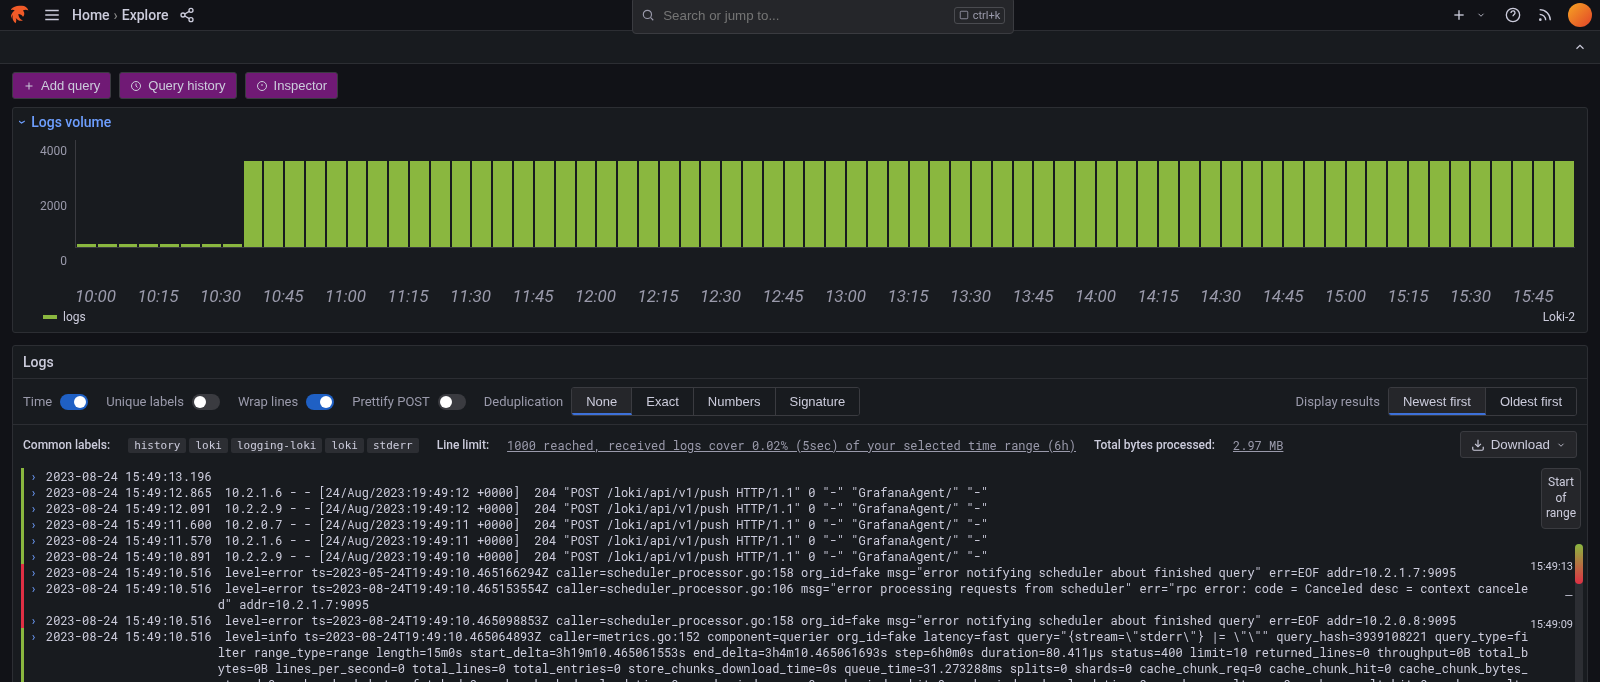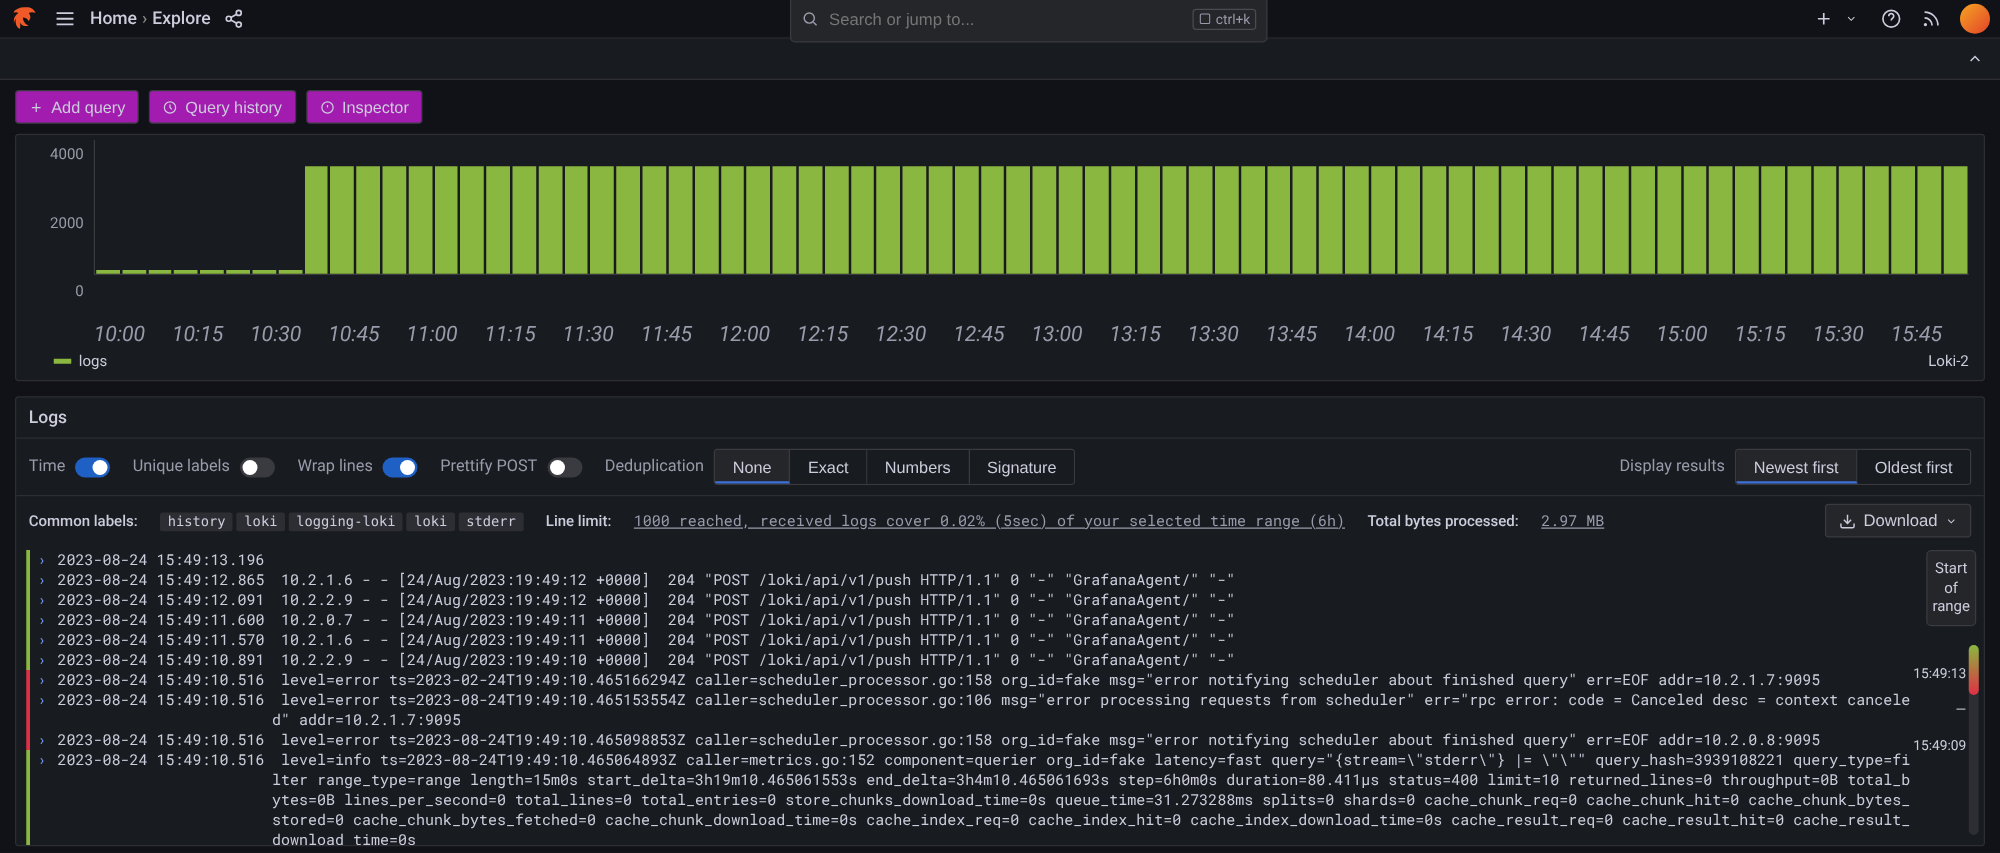--- a/index.html
+++ b/index.html
@@ -46,21 +46,21 @@
   }
   .spacer { flex: 1; }
   .collapse-ic { width: 24px; height: 24px; display:flex; align-items:center; justify-content:center; cursor:pointer; }
 
   
   .query-toolbar {
     padding: 8px 12px; display: flex; gap: 8px; background: #111217;
   }
   .tb-btn {
     display: flex; align-items: center; gap: 6px;
-    background: #a21caf; border: 1px solid #3a3b40; border-radius: 3px;
+    background: #701a75; border: 1px solid #3a3b40; border-radius: 3px;
     padding: 5px 10px; color: #ccccdc; cursor: pointer; font-size: 13px;
   }
 
   
   .content { padding: 0 12px; display: flex; flex-direction: column; gap: 12px; }
   .panel {
     background: #181b1f; border: 1px solid #2c2e33; border-radius: 3px;
     display: flex; flex-direction: column;
   }
 
@@ -280,20 +280,24 @@
         <line x1="12" y1="8" x2="12" y2="12"></line>
         <line x1="12" y1="16" x2="12" y2="16.01"></line>
       </svg>
     <span>Inspector</span>
   </button>
 </div>
 
 <div class="content">
 
   <div class="panel">
+    <div class="panel-header">
+      <span class="chev">›</span>
+      <span>Logs volume</span>
+    </div>
     <div class="chart-area">
       <div class="y-axis">
         <span>4000</span>
         <span>2000</span>
         <span>0</span>
       </div>
       <div class="plot" id="plot">
           <div class="bar" style="height: 2.5%;"></div>
           <div class="bar" style="height: 2.5%;"></div>
           <div class="bar" style="height: 2.5%;"></div>
@@ -464,21 +468,21 @@
     </div>
 
     <div class="log-body">
       <div class="log-lines" id="log-lines">
           <div class="log-line wrap"><div class="lvl info"></div><span class="exp">›</span><span class="ts">2023-08-24 15:49:13.196</span></div>
           <div class="log-line wrap"><div class="lvl info"></div><span class="exp">›</span><span class="ts">2023-08-24 15:49:12.865</span><span class="msg"> 10.2.1.6 - - [24/Aug/2023:19:49:12 +0000]  204 "POST /loki/api/v1/push HTTP/1.1" 0 "-" "GrafanaAgent/" "-"</span></div>
           <div class="log-line wrap"><div class="lvl info"></div><span class="exp">›</span><span class="ts">2023-08-24 15:49:12.091</span><span class="msg"> 10.2.2.9 - - [24/Aug/2023:19:49:12 +0000]  204 "POST /loki/api/v1/push HTTP/1.1" 0 "-" "GrafanaAgent/" "-"</span></div>
           <div class="log-line wrap"><div class="lvl info"></div><span class="exp">›</span><span class="ts">2023-08-24 15:49:11.600</span><span class="msg"> 10.2.0.7 - - [24/Aug/2023:19:49:11 +0000]  204 "POST /loki/api/v1/push HTTP/1.1" 0 "-" "GrafanaAgent/" "-"</span></div>
           <div class="log-line wrap"><div class="lvl info"></div><span class="exp">›</span><span class="ts">2023-08-24 15:49:11.570</span><span class="msg"> 10.2.1.6 - - [24/Aug/2023:19:49:11 +0000]  204 "POST /loki/api/v1/push HTTP/1.1" 0 "-" "GrafanaAgent/" "-"</span></div>
           <div class="log-line wrap"><div class="lvl info"></div><span class="exp">›</span><span class="ts">2023-08-24 15:49:10.891</span><span class="msg"> 10.2.2.9 - - [24/Aug/2023:19:49:10 +0000]  204 "POST /loki/api/v1/push HTTP/1.1" 0 "-" "GrafanaAgent/" "-"</span></div>
-          <div class="log-line wrap"><div class="lvl error"></div><span class="exp">›</span><span class="ts">2023-08-24 15:49:10.516</span><span class="msg"> level=error ts=2023-02-24T19:49:10.465166294Z caller=scheduler_processor.go:158 org_id=fake msg="error notifying scheduler about finished query" err=EOF addr=10.2.1.7:9095</span></div>
+          <div class="log-line wrap"><div class="lvl error"></div><span class="exp">›</span><span class="ts">2023-08-24 15:49:10.516</span><span class="msg"> level=error ts=2023-05-24T19:49:10.465166294Z caller=scheduler_processor.go:158 org_id=fake msg="error notifying scheduler about finished query" err=EOF addr=10.2.1.7:9095</span></div>
           <div class="log-line wrap"><div class="lvl error"></div><span class="exp">›</span><span class="ts">2023-08-24 15:49:10.516</span><span class="msg"> level=error ts=2023-08-24T19:49:10.465153554Z caller=scheduler_processor.go:106 msg="error processing requests from scheduler" err="rpc error: code = Canceled desc = context canceled" addr=10.2.1.7:9095</span></div>
           <div class="log-line wrap"><div class="lvl error"></div><span class="exp">›</span><span class="ts">2023-08-24 15:49:10.516</span><span class="msg"> level=error ts=2023-08-24T19:49:10.465098853Z caller=scheduler_processor.go:158 org_id=fake msg="error notifying scheduler about finished query" err=EOF addr=10.2.0.8:9095</span></div>
           <div class="log-line wrap"><div class="lvl info"></div><span class="exp">›</span><span class="ts">2023-08-24 15:49:10.516</span><span class="msg"> level=info ts=2023-08-24T19:49:10.465064893Z caller=metrics.go:152 component=querier org_id=fake latency=fast query="{stream=\"stderr\"} |= \"\"" query_hash=3939108221 query_type=filter range_type=range length=15m0s start_delta=3h19m10.465061553s end_delta=3h4m10.465061693s step=6h0m0s duration=80.411µs status=400 limit=10 returned_lines=0 throughput=0B total_bytes=0B lines_per_second=0 total_lines=0 total_entries=0 store_chunks_download_time=0s queue_time=31.273288ms splits=0 shards=0 cache_chunk_req=0 cache_chunk_hit=0 cache_chunk_bytes_stored=0 cache_chunk_bytes_fetched=0 cache_chunk_download_time=0s cache_index_req=0 cache_index_hit=0 cache_index_download_time=0s cache_result_req=0 cache_result_hit=0 cache_result_download_time=0s</span></div>
         </div>
       <div class="right-side">
         <div class="start-range" style="white-space:pre;">Start
 of
 range</div>
         <div class="scroll-ind">
           <div class="scroll-thumb"></div>

